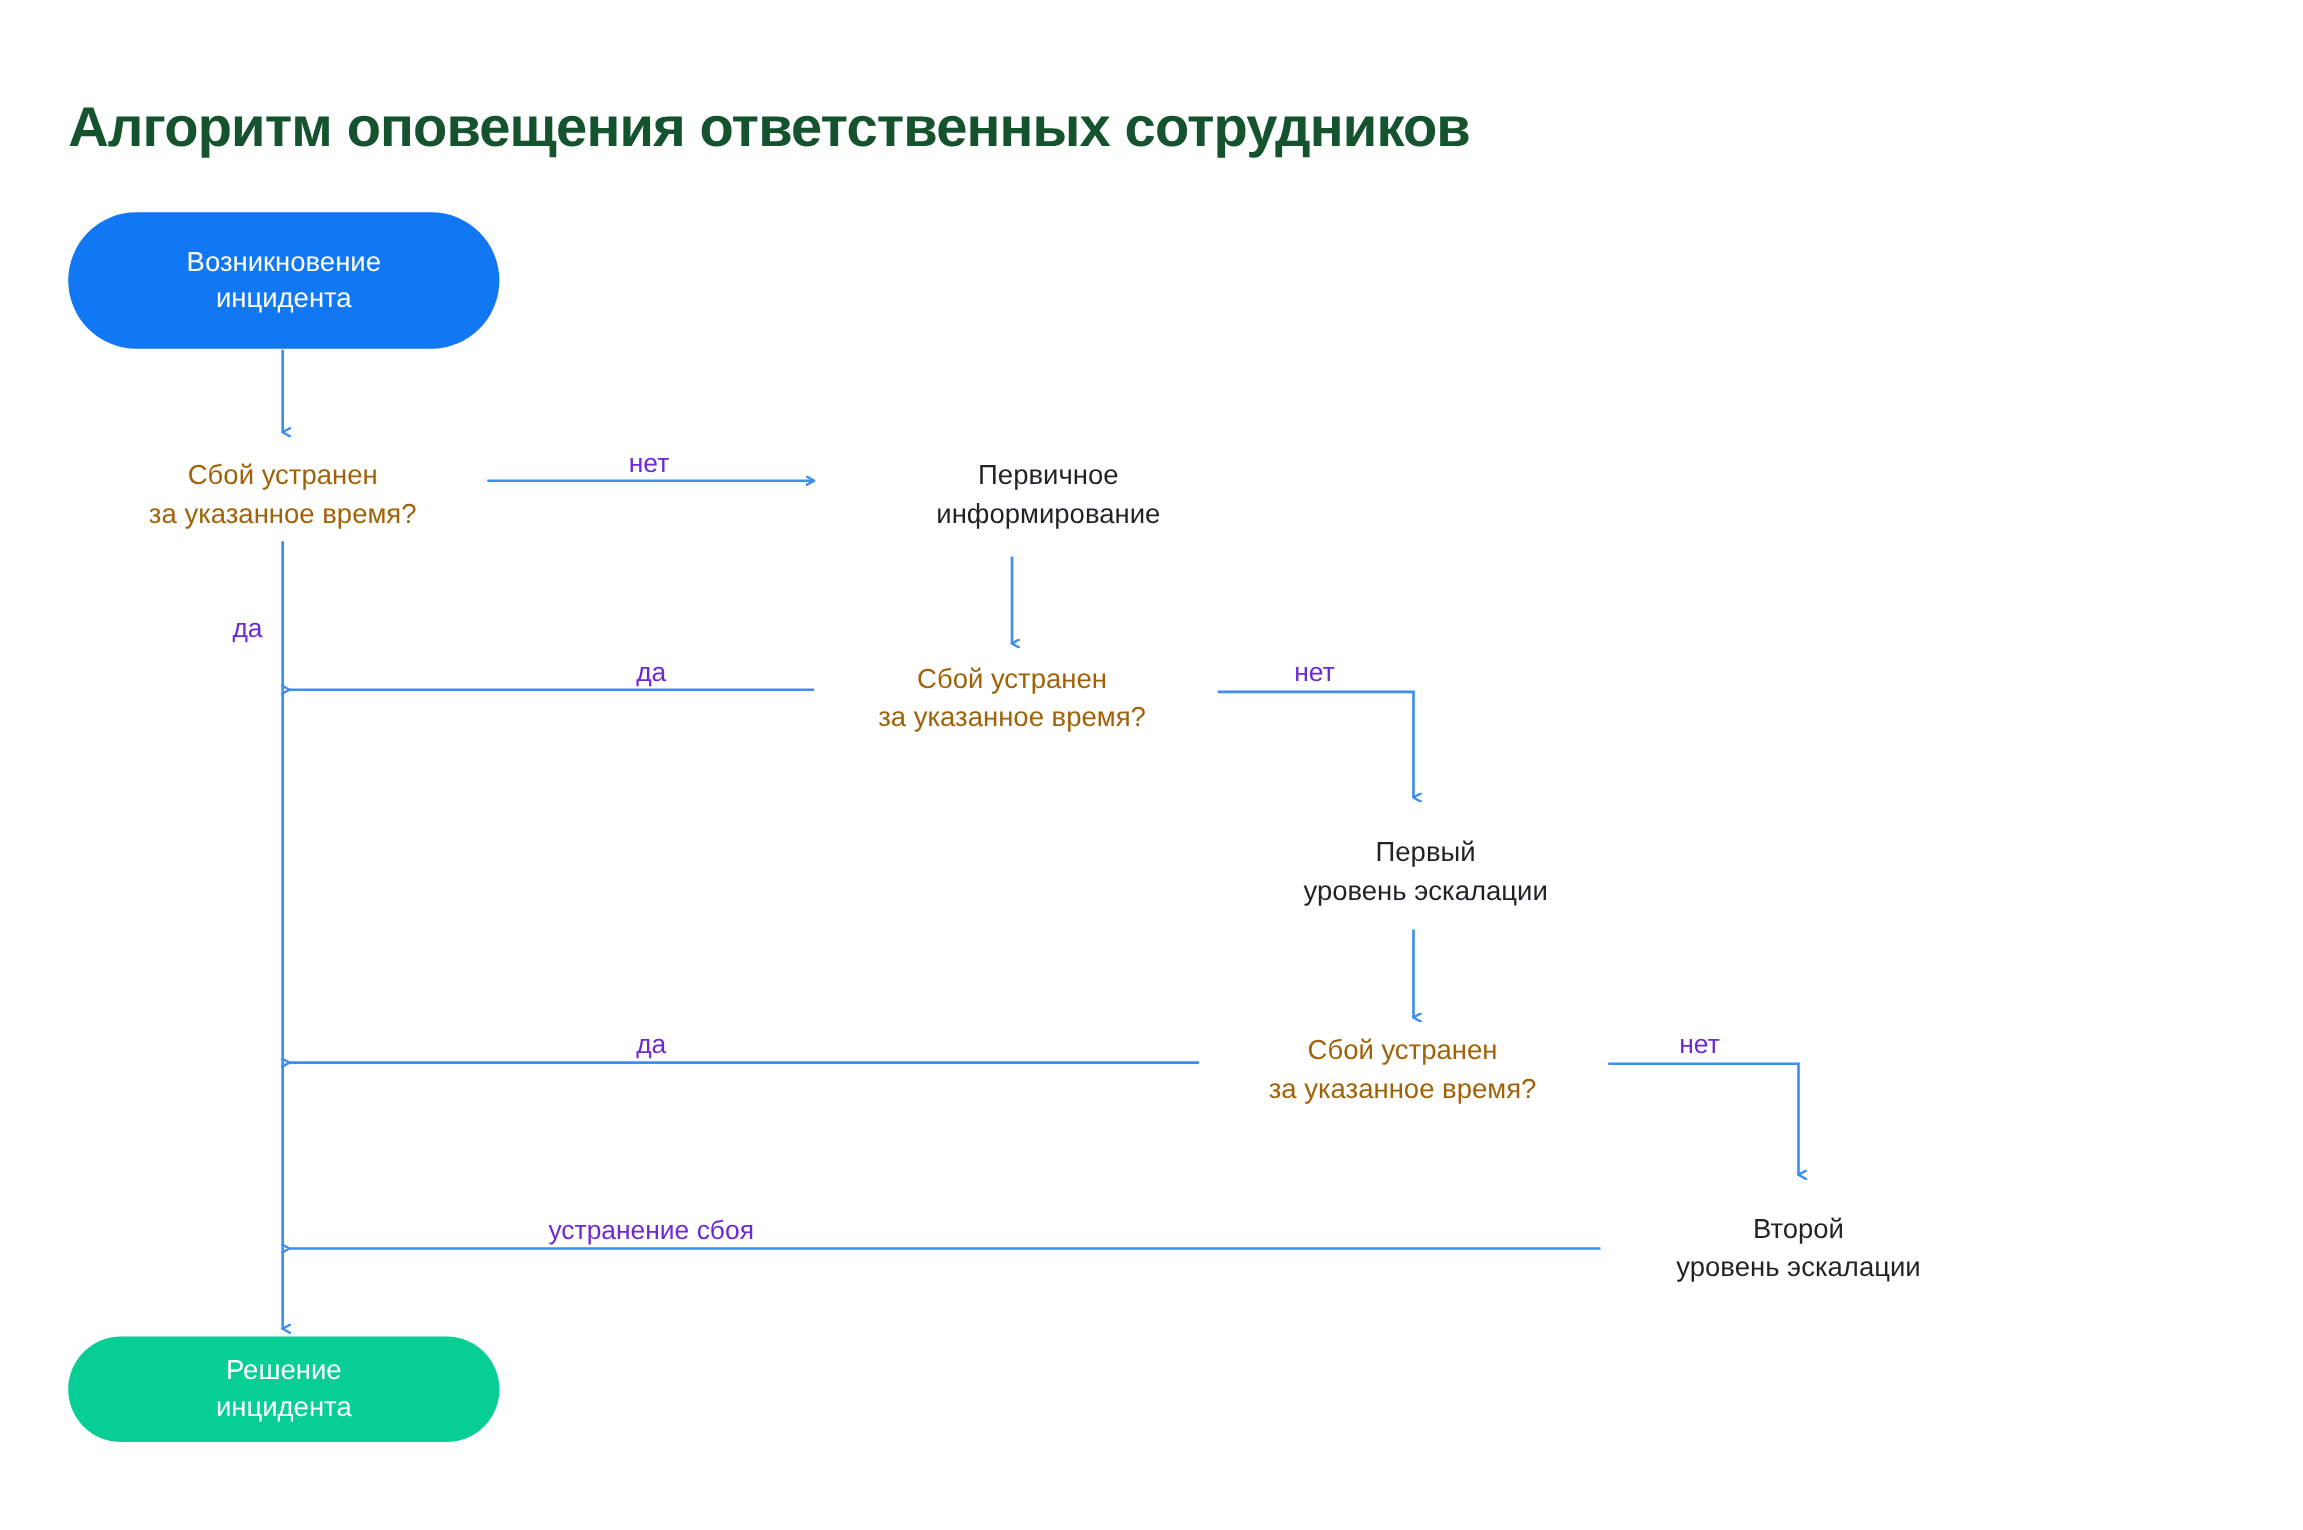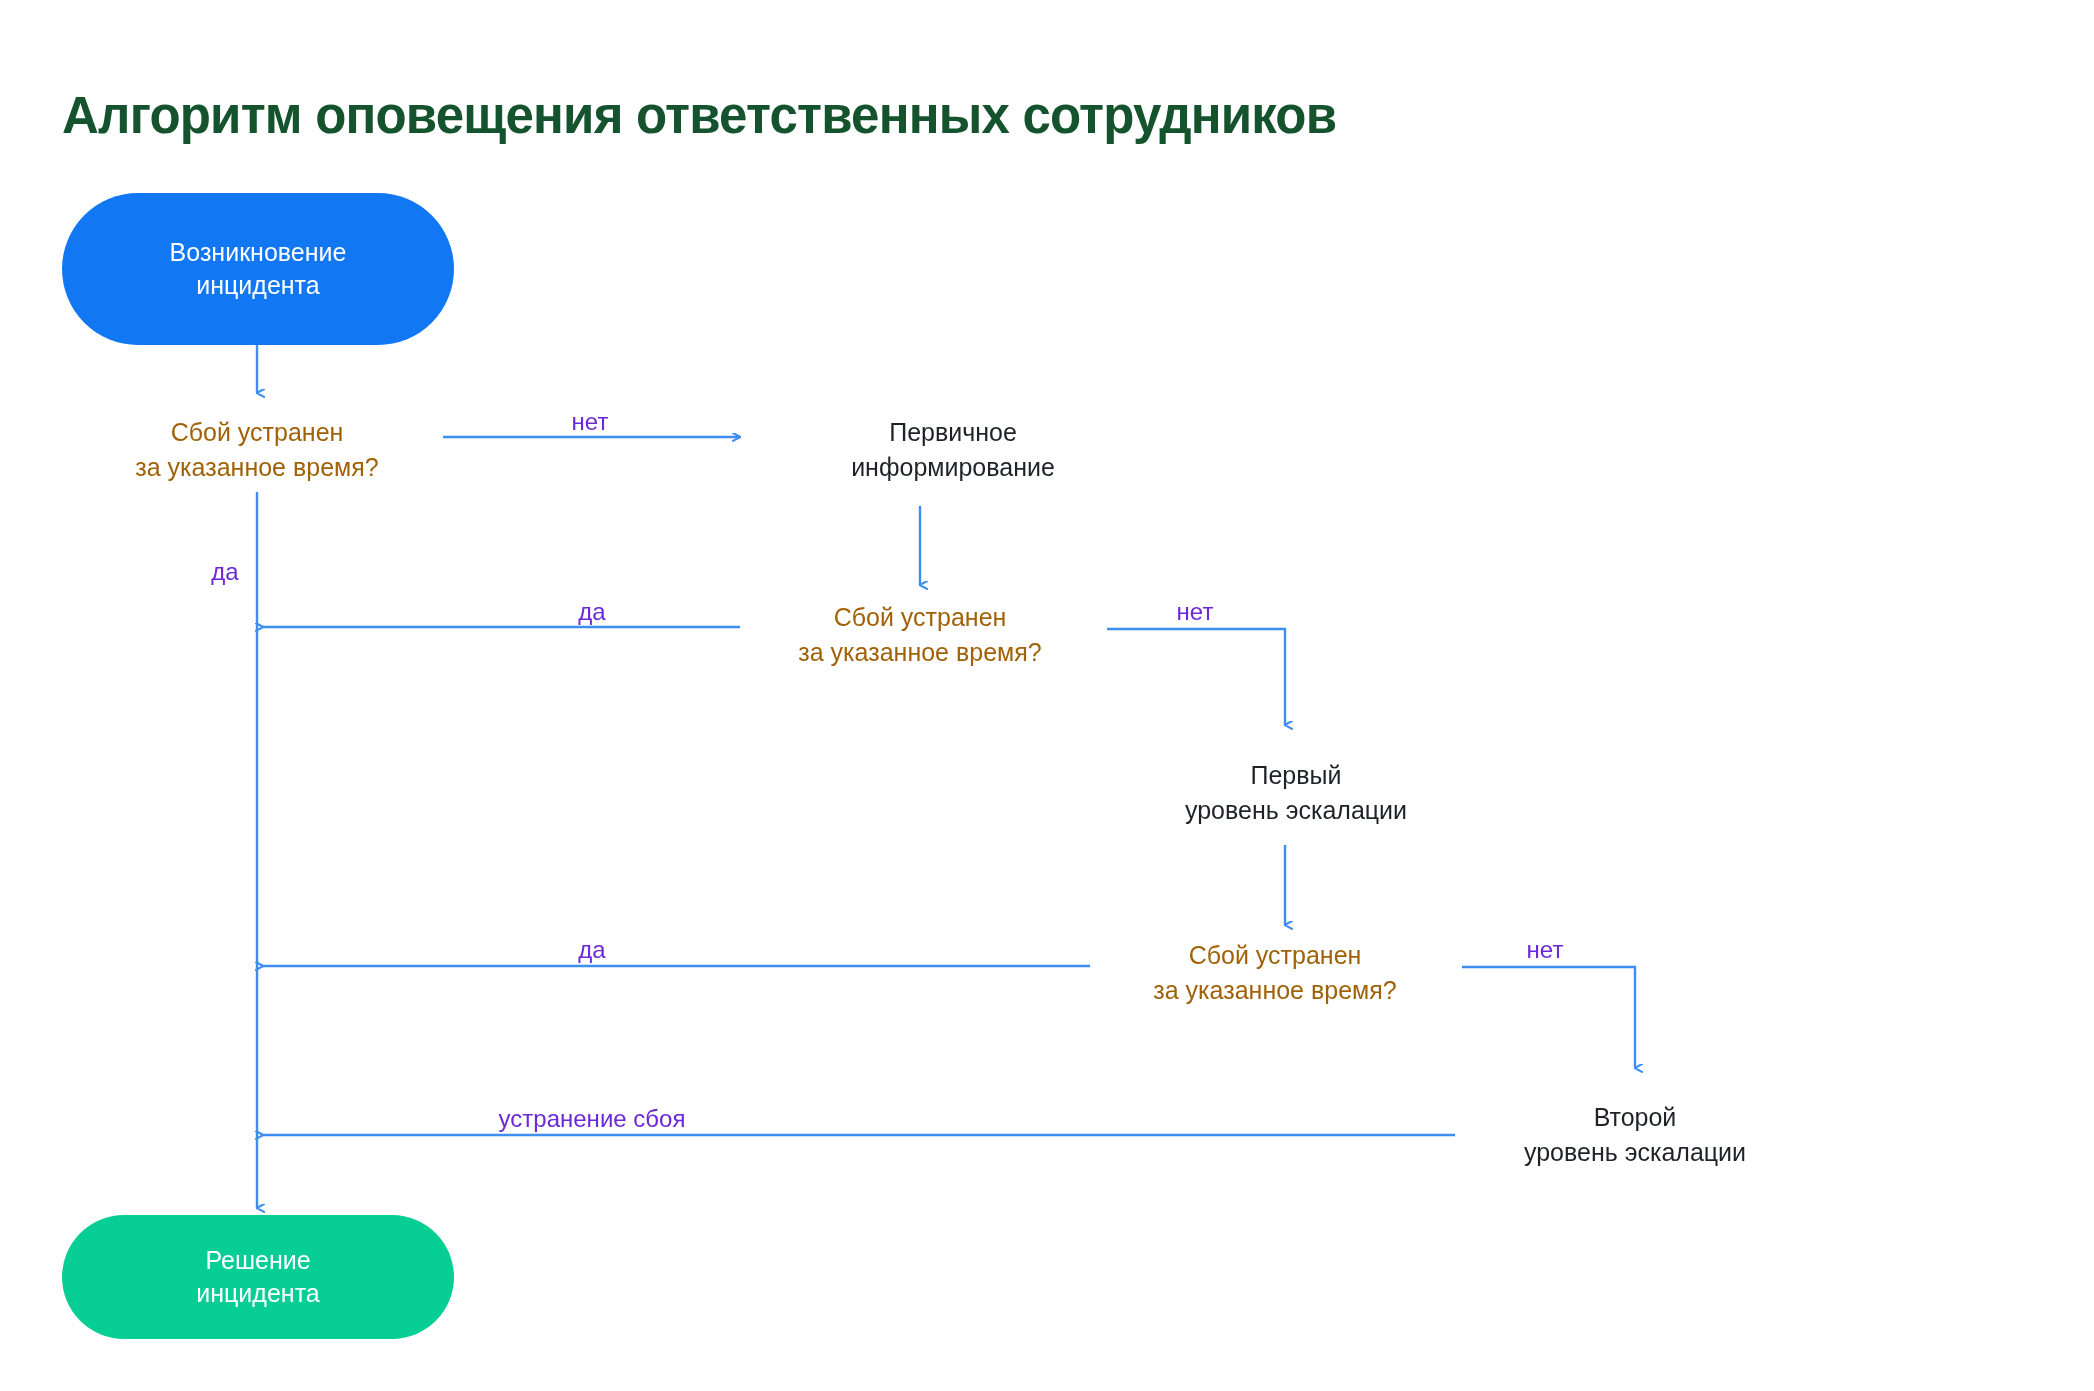--- a/index.html
+++ b/index.html
@@ -46,28 +46,28 @@
     border-radius: 999px;
     color: #ffffff;
     font-size: 25px;
     line-height: 1.32;
     font-weight: 400;
   }
   .pill-start {
     left: 62px;
     top: 193px;
     width: 392px;
-    height: 152px;
+    height: 124px;
     background: #1277f2;
   }
   .pill-end {
     left: 62px;
     top: 1215px;
     width: 392px;
-    height: 124px;
+    height: 96px;
     background: #06ce95;
   }
 
   
   .node-text {
     position: absolute;
     text-align: center;
     font-size: 25px;
     line-height: 1.38;
     white-space: nowrap;

